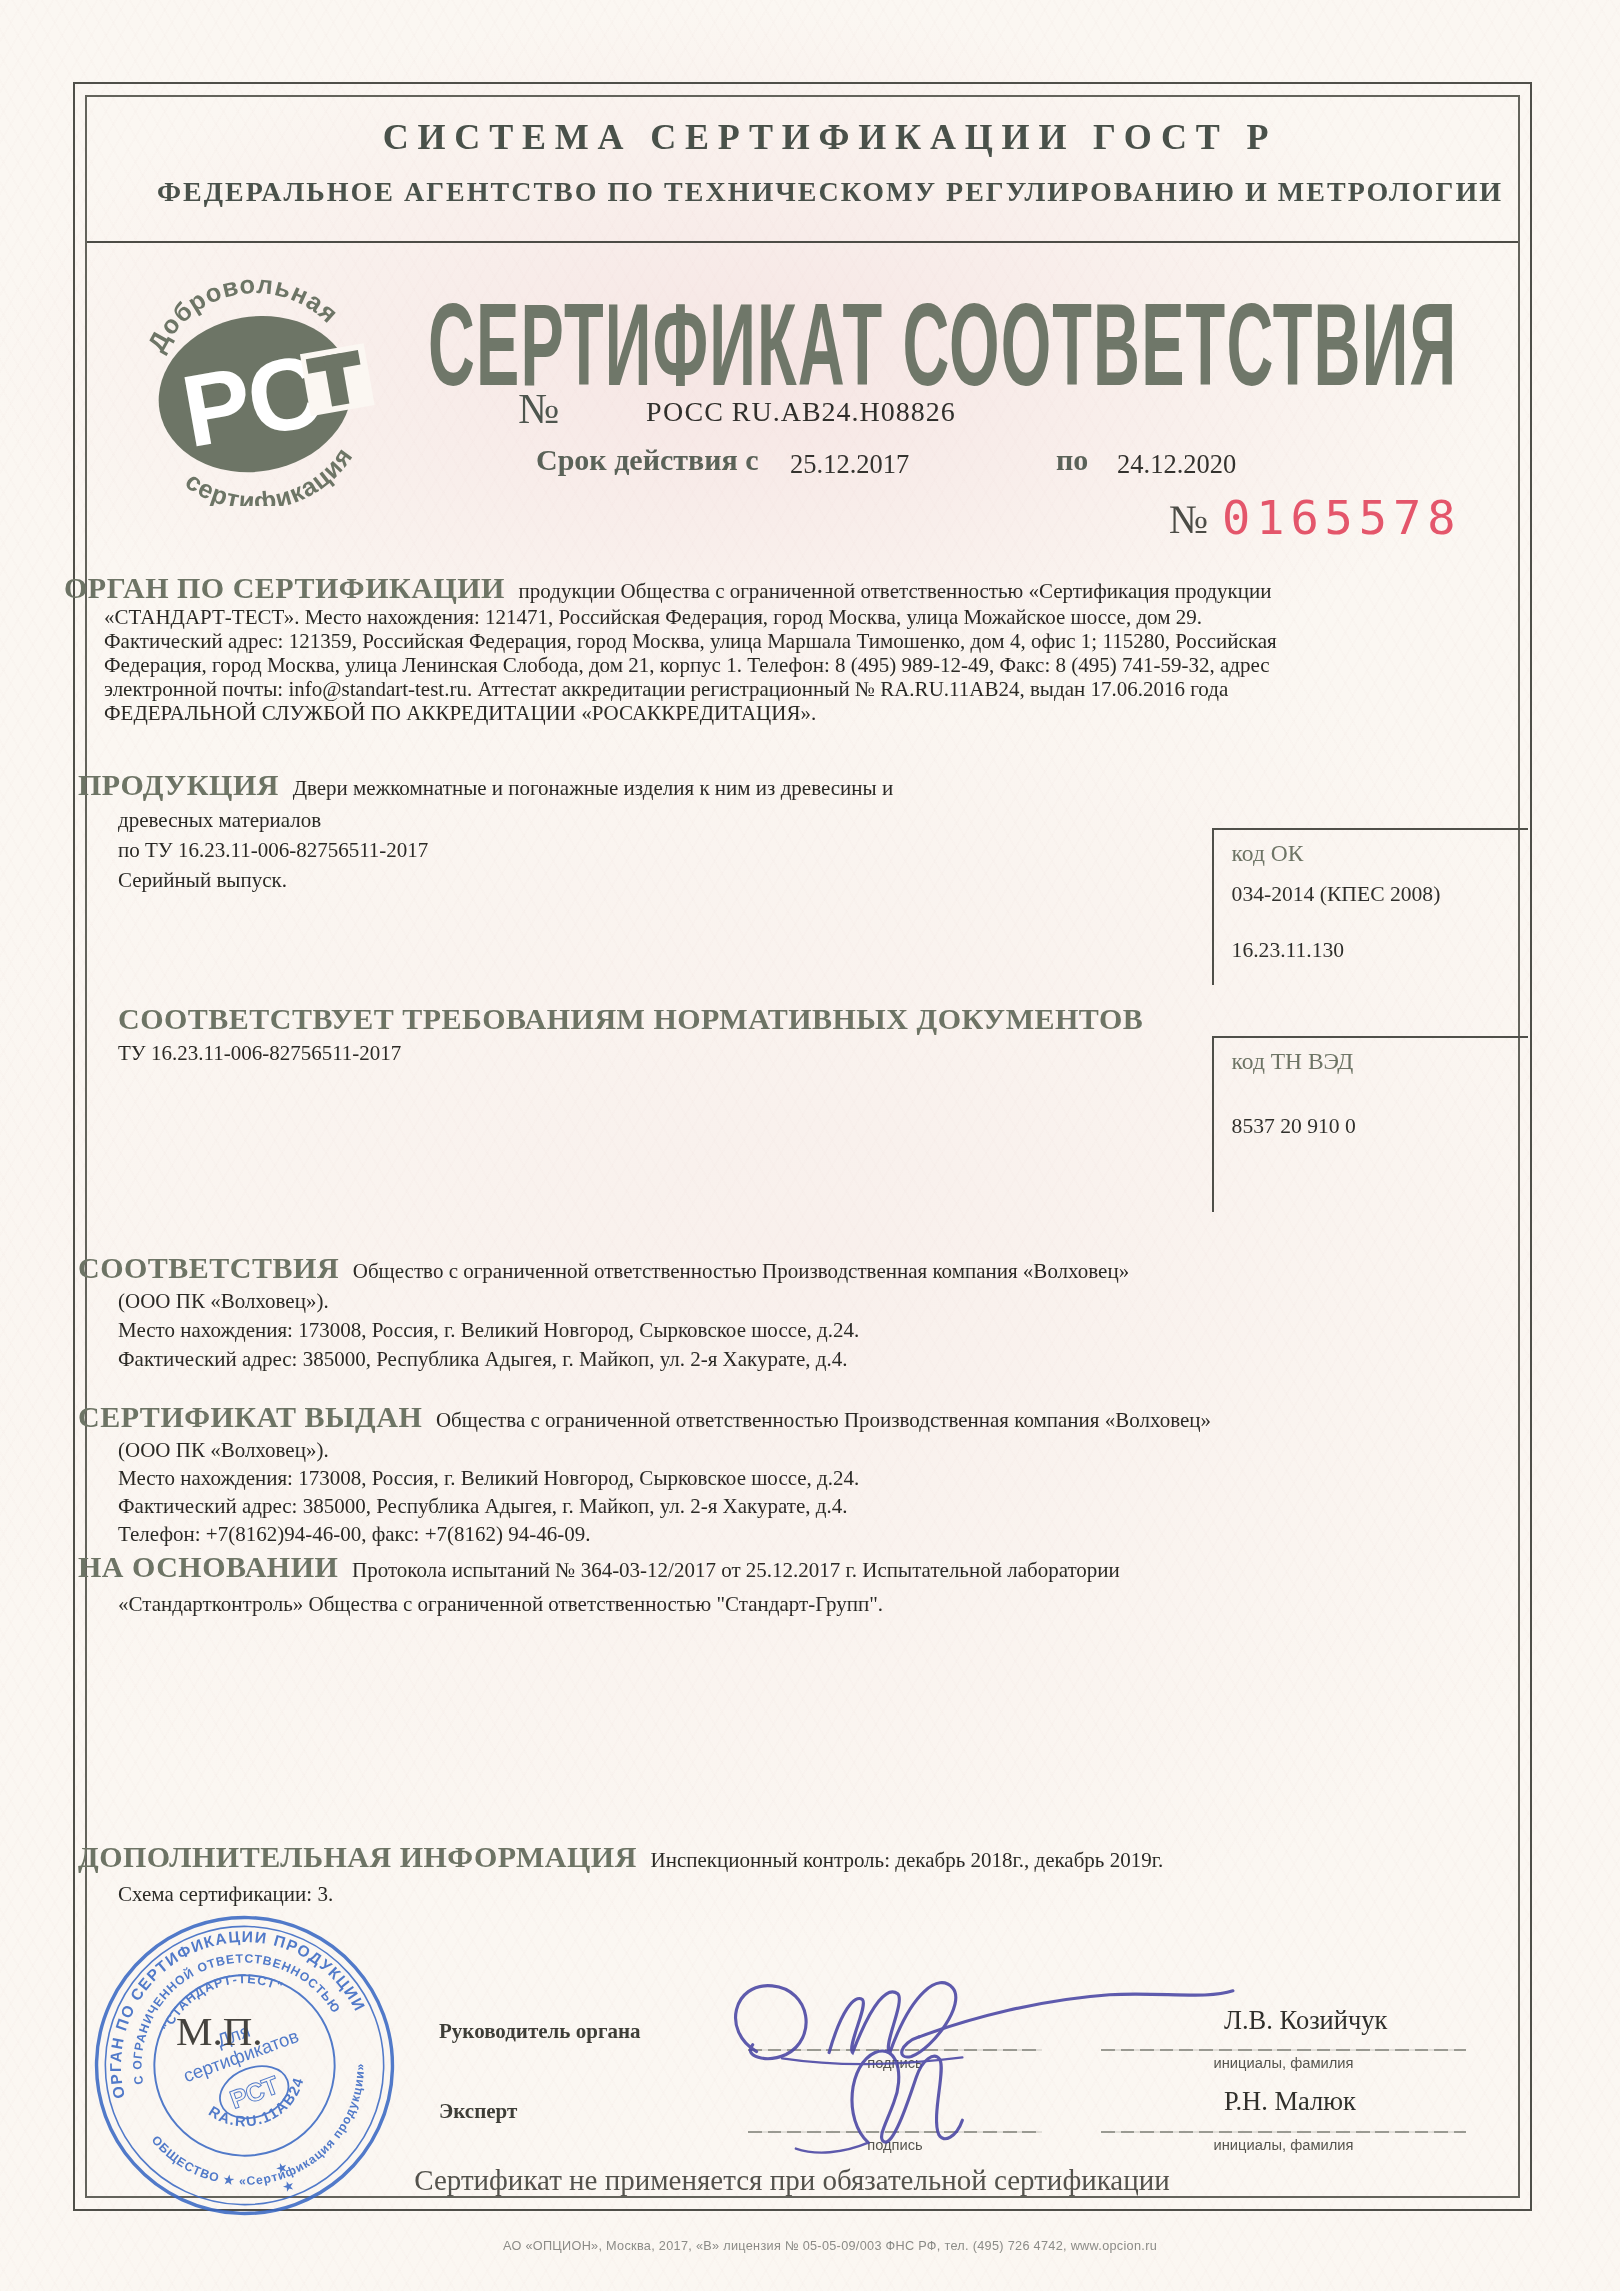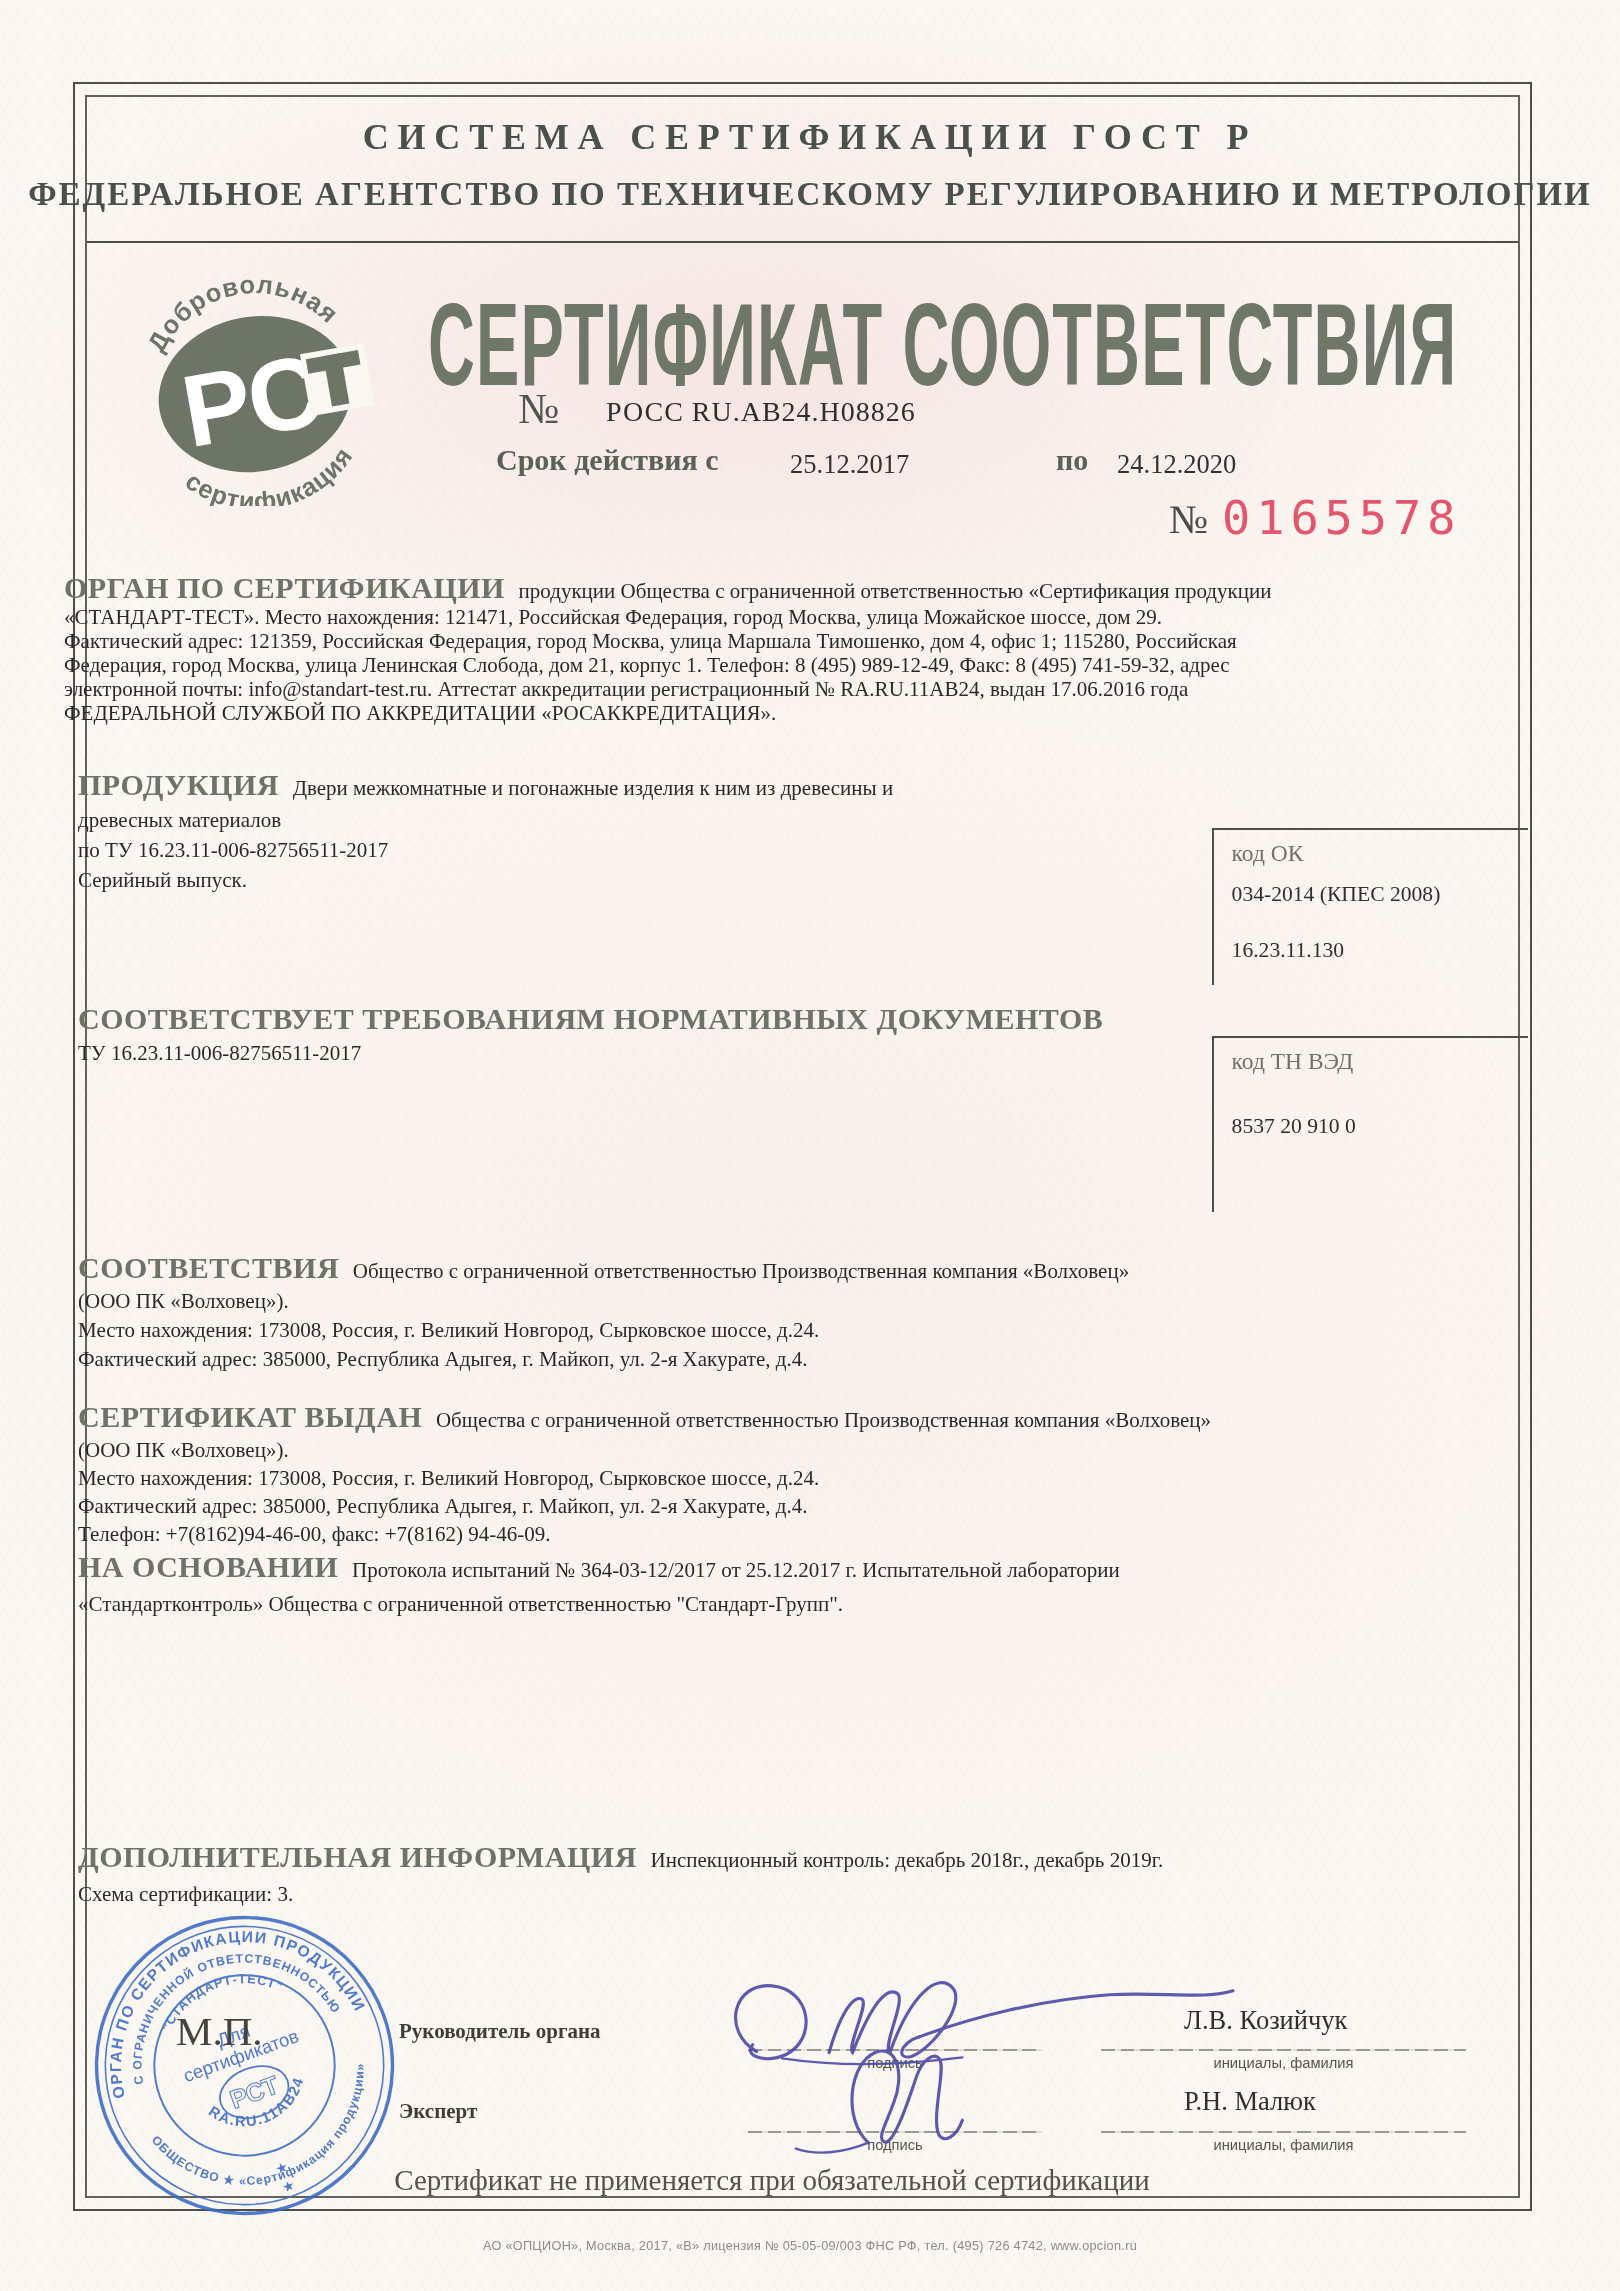--- a/index.html
+++ b/index.html
@@ -7,26 +7,26 @@
     position:relative;width:1620px;height:2292px;margin:0 auto;overflow:hidden;
     font-family:"Liberation Serif",serif;color:#2a2925;
     background:
       radial-gradient(1078px 510px at 46% 16%, rgba(241,212,214,.50), rgba(241,212,214,0) 70%),
       radial-gradient(1225px 931px at 50% 55%, rgba(243,224,223,.32), rgba(243,224,223,0) 75%),
       repeating-linear-gradient(60deg, rgba(224,202,198,.05) 0 2px, rgba(255,255,255,0) 2px 12.7px),
       repeating-linear-gradient(-60deg, rgba(224,202,198,.05) 0 2px, rgba(255,255,255,0) 2px 12.7px),
       #fbf7f2;
   }
   .abs{position:absolute;}
-  .nowrap{white-space:nowrap;}
+  .nowrap{white-space:nowrap;padding-left:40px;}
   .border-outer{left:73px;top:82px;width:1459px;height:2129px;border:2.9px solid #4f4f49;box-sizing:border-box;}
   .border-inner{left:85px;top:95px;width:1435px;height:2103px;border:2px solid #63635b;box-sizing:border-box;}
   .hdr-sep{left:87px;top:241px;width:1431px;height:2px;background:#4c4c46;}
   .hdr1{left:0;right:0;top:116px;text-align:center;font-size:36px;letter-spacing:8.8px;color:#49514a;font-weight:600;}
-  .hdr2{left:0;right:0;top:176px;text-align:center;font-size:33px;letter-spacing:2px;color:#49514a;font-weight:600;}
+  .hdr2{left:0;right:0;top:176px;text-align:center;font-size:28px;letter-spacing:2px;color:#49514a;font-weight:600;}
   .doc-title{left:428px;top:278px;font-family:"Liberation Sans",sans-serif;font-weight:bold;font-size:116px;
     color:#6f7769;letter-spacing:2px;transform:scaleX(0.56);transform-origin:0 0;white-space:nowrap;}
   .num-label{left:518px;top:384px;font-size:43px;color:#4e554e;}
   .num-value{left:606px;top:396px;font-size:28px;letter-spacing:1px;color:#2f2f2b;}
   .valid-label{left:496px;top:443px;font-size:30px;font-weight:bold;color:#5a6258;}
   .valid-from{left:790px;top:449px;font-size:26.5px;color:#33322e;}
   .valid-po{left:1056px;top:443px;font-size:30px;font-weight:bold;color:#5a6258;}
   .valid-to{left:1117px;top:449px;font-size:26.5px;color:#33322e;}
   .blank-no{left:1169px;top:495px;font-size:41px;color:#4c4c46;}
   .blank-digits{left:1222px;top:490px;font-family:"DejaVu Sans Mono",monospace;font-size:47px;letter-spacing:5.9px;color:#e4566b;}

